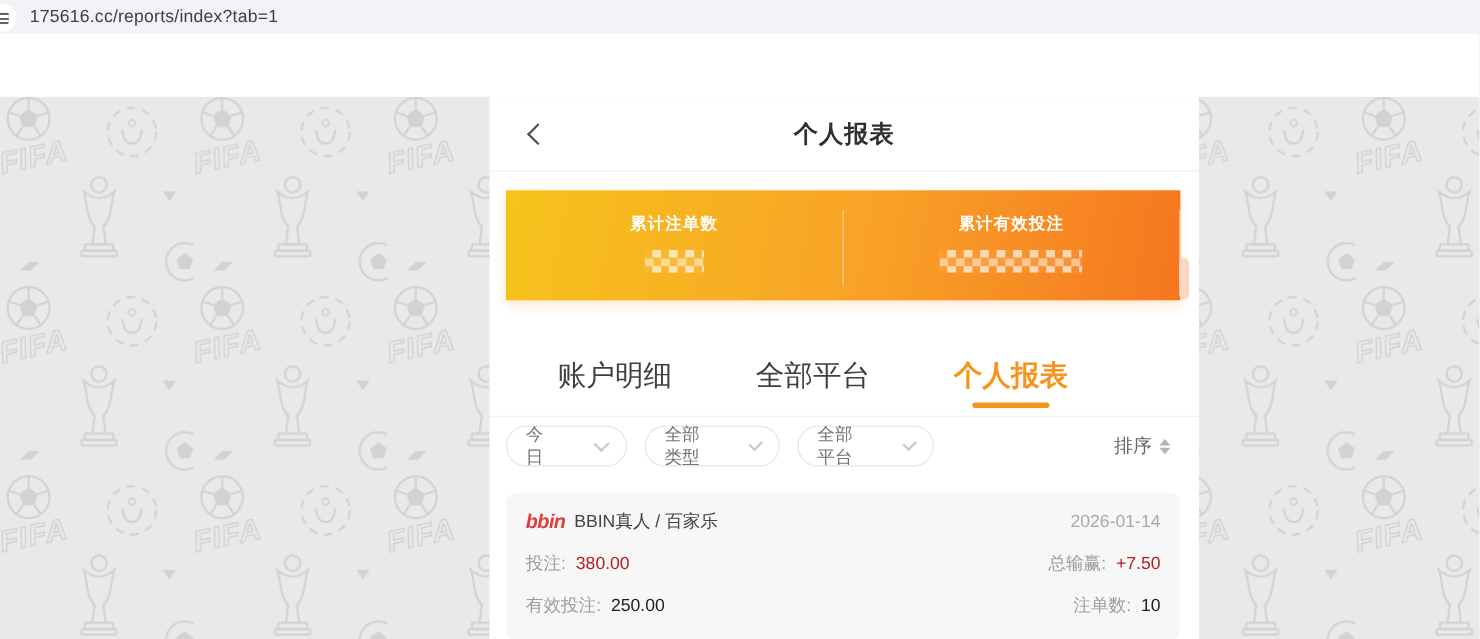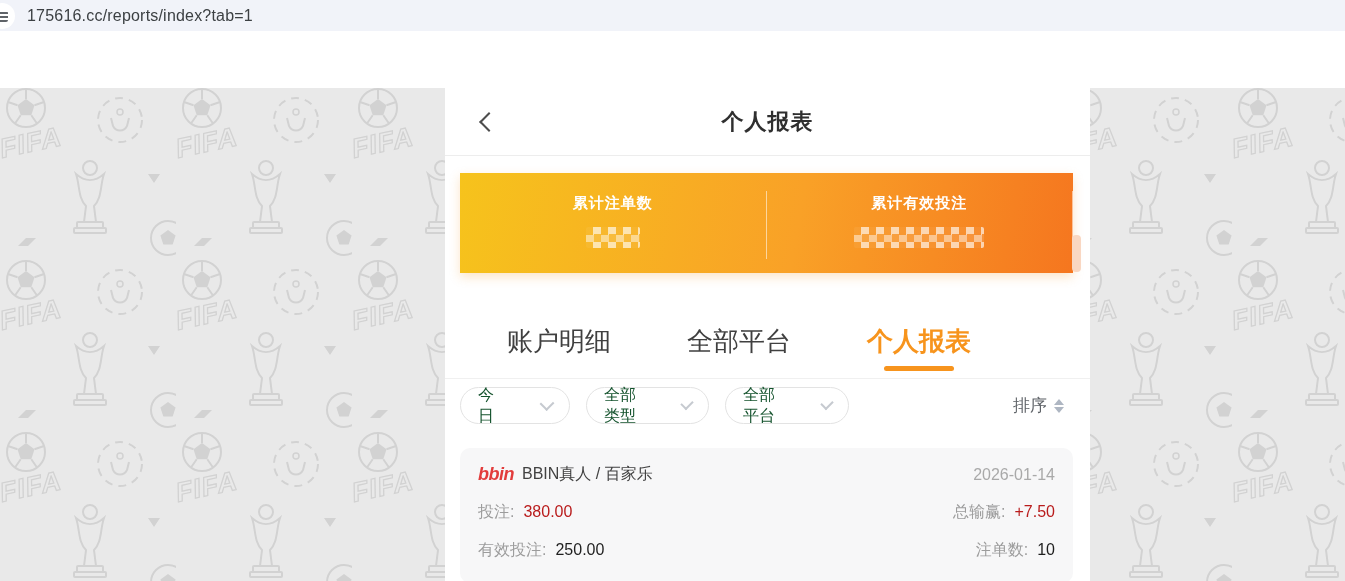--- a/index.html
+++ b/index.html
@@ -78,21 +78,21 @@
   .tab.active{color:#f7941d;font-weight:700;}
   .tab.active::after{
     content:"";position:absolute;left:50%;bottom:7px;transform:translateX(-50%);
     width:70px;height:5px;border-radius:3px;background:#f7941d;
   }
   
   .filters{display:flex;align-items:center;gap:16px;margin-top:8px;padding:0 26px 0 15px;}
   .pill{
     height:37px;border:1px solid #e3e3e3;border-radius:19px;background:#fff;
     display:flex;align-items:center;justify-content:space-between;
-    padding:0 17px;color:#14532d;font-size:16px;cursor:pointer;box-sizing:border-box;gap:36px;
+    padding:0 17px;color:#737373;font-size:16px;cursor:pointer;box-sizing:border-box;gap:36px;
   }
   .pill-date{width:110px}.pill-type{width:123px}.pill-platform{width:124px}
   .caret{
     width:9px;height:9px;border-right:2px solid #c6cad0;border-bottom:2px solid #c6cad0;
     transform:rotate(45deg);margin-top:-4px;
   }
   .sort{margin-left:auto;display:flex;align-items:center;gap:7px;color:#5f6368;font-size:17px;cursor:pointer;}
   .sort-icon{display:flex;flex-direction:column;align-items:center;}
   .tri-up{width:0;height:0;border-left:5px solid transparent;border-right:5px solid transparent;border-bottom:6px solid #aeb6c2;}
   .tri-down{width:0;height:0;border-left:5px solid transparent;border-right:5px solid transparent;border-top:6px solid #aeb6c2;margin-top:2px;}

